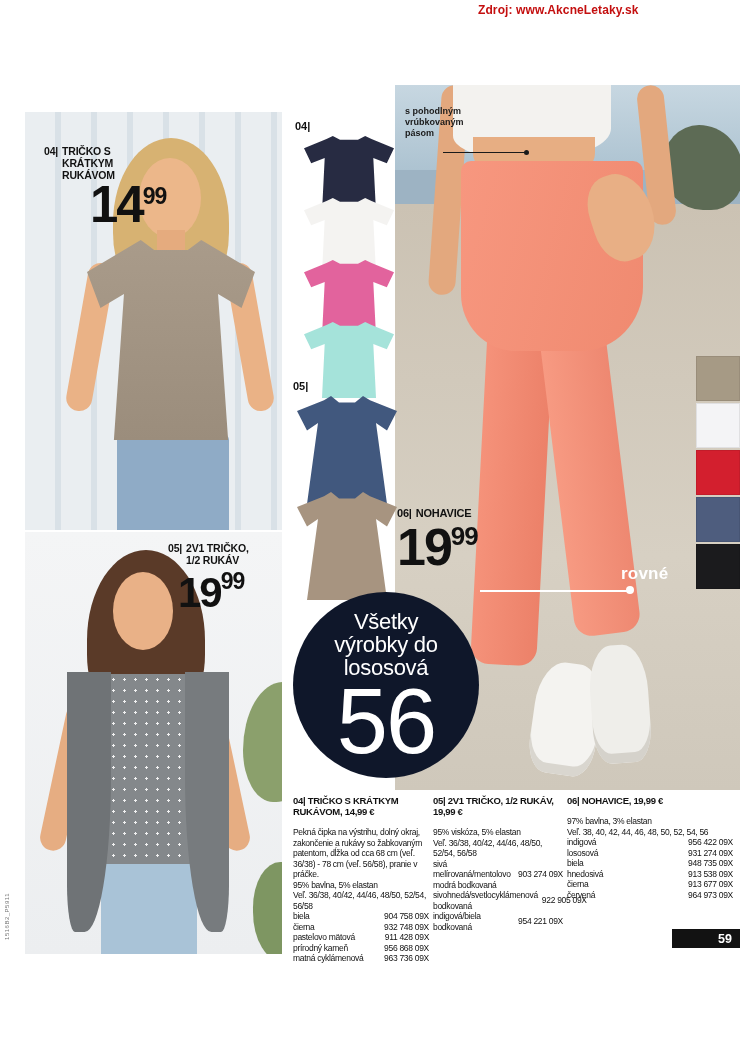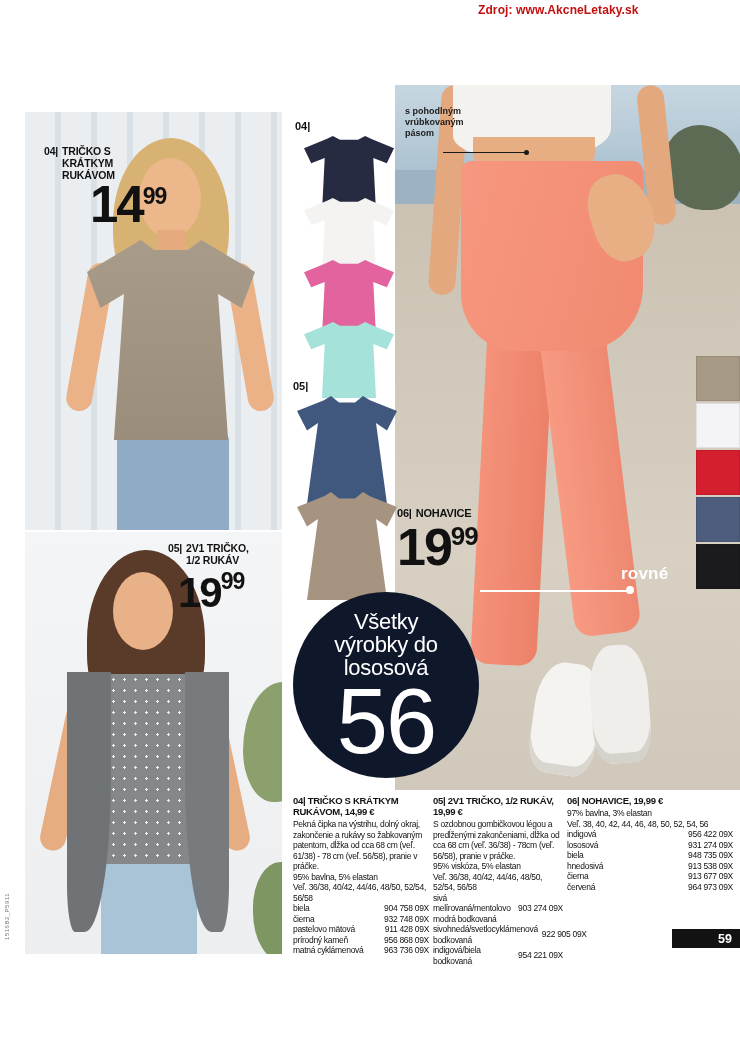--- a/index.html
+++ b/index.html
@@ -109,21 +109,21 @@
     display:flex;flex-direction:column;align-items:center;justify-content:flex-start;color:#fff;text-align:center;padding-top:18px;box-sizing:border-box;}
   .badge-line{font-size:22px;line-height:23px;font-weight:300;letter-spacing:-0.3px;}
   .badge-size{font-size:92px;line-height:80px;font-weight:200;letter-spacing:-2px;margin-top:2px;}
 
   
   .descriptions{left:293px;top:795px;width:440px;display:flex;z-index:6;}
   .desc-col{font-size:8.5px;line-height:10.5px;letter-spacing:-0.3px;}
   .desc-col:nth-child(1){width:136px;margin-right:4px;}
   .desc-col:nth-child(2){width:130px;margin-right:4px;}
   .desc-col:nth-child(3){width:166px;}
-  .desc-title{font-weight:bold;font-size:9.5px;line-height:11px;margin-bottom:2px;}
+  .desc-title{font-weight:bold;font-size:9.5px;line-height:11px;margin-bottom:10px;}
   .desc-body,.desc-fabric,.desc-sizes{margin:0;}
   .variant-row{display:flex;justify-content:space-between;align-items:center;}
   .vname{padding-right:4px;}
   .vcode{white-space:nowrap;}
 
   
   .page-box{left:672px;top:929px;width:68px;height:19px;background:#121212;z-index:8;
     display:flex;align-items:center;justify-content:flex-end;padding-right:8px;box-sizing:border-box;}
   .page-num{color:#fff;font-weight:bold;font-size:12.5px;}
 
@@ -254,21 +254,21 @@
 <div class="abs badge">
   <div class="badge-line">Všetky</div>
   <div class="badge-line">výrobky do</div>
   <div class="badge-line">lososová</div>
   <div class="badge-size">56</div>
 </div>
 
 <div class="abs descriptions">
   <div class="desc-col">
     <div class="desc-title">04| TRIČKO S KRÁTKYM RUKÁVOM, 14,99 €</div>
-    <p class="desc-body">Pekná čipka na výstrihu, dolný okraj, zakončenie a rukávy so žabkovaným patentom, dĺžka od cca 68 cm (veľ. 61/38) - 78 cm (veľ. 56/58), pranie v práčke.</p>
+    <p class="desc-body">Pekná čipka na výstrihu, dolný okraj, zakončenie a rukávy so žabkovaným patentom, dĺžka od cca 68 cm (veľ. 36/38) - 78 cm (veľ. 56/58), pranie v práčke.</p>
     <p class="desc-fabric">95% bavlna, 5% elastan</p>
     <p class="desc-sizes">Veľ. 36/38, 40/42, 44/46, 48/50, 52/54, 56/58</p>
     <div>
         <div class="variant-row">
           <span class="vname">biela</span>
           <span class="vcode">904 758 09X</span>
         </div>
         <div class="variant-row">
           <span class="vname">čierna</span>
           <span class="vcode">932 748 09X</span>
@@ -282,21 +282,20 @@
           <span class="vcode">956 868 09X</span>
         </div>
         <div class="variant-row">
           <span class="vname">matná cyklámenová</span>
           <span class="vcode">963 736 09X</span>
         </div>
       </div>
   </div>
   <div class="desc-col">
     <div class="desc-title">05| 2V1 TRIČKO, 1/2 RUKÁV, 19,99 €</div>
-    <p class="desc-body">S ozdobnou gombičkovou légou a predĺženými zakončeniami, dĺžka od cca 68 cm (veľ. 36/38) - 78cm (veľ. 56/58), pranie v práčke.</p>
     <p class="desc-fabric">95% viskóza, 5% elastan</p>
     <p class="desc-sizes">Veľ. 36/38, 40/42, 44/46, 48/50, 52/54, 56/58</p>
     <div>
         <div class="variant-row">
           <span class="vname">sivá melírovaná/mentolovo modrá bodkovaná</span>
           <span class="vcode">903 274 09X</span>
         </div>
         <div class="variant-row">
           <span class="vname">sivohnedá/svetlocyklámenová bodkovaná</span>
           <span class="vcode">922 905 09X</span>

